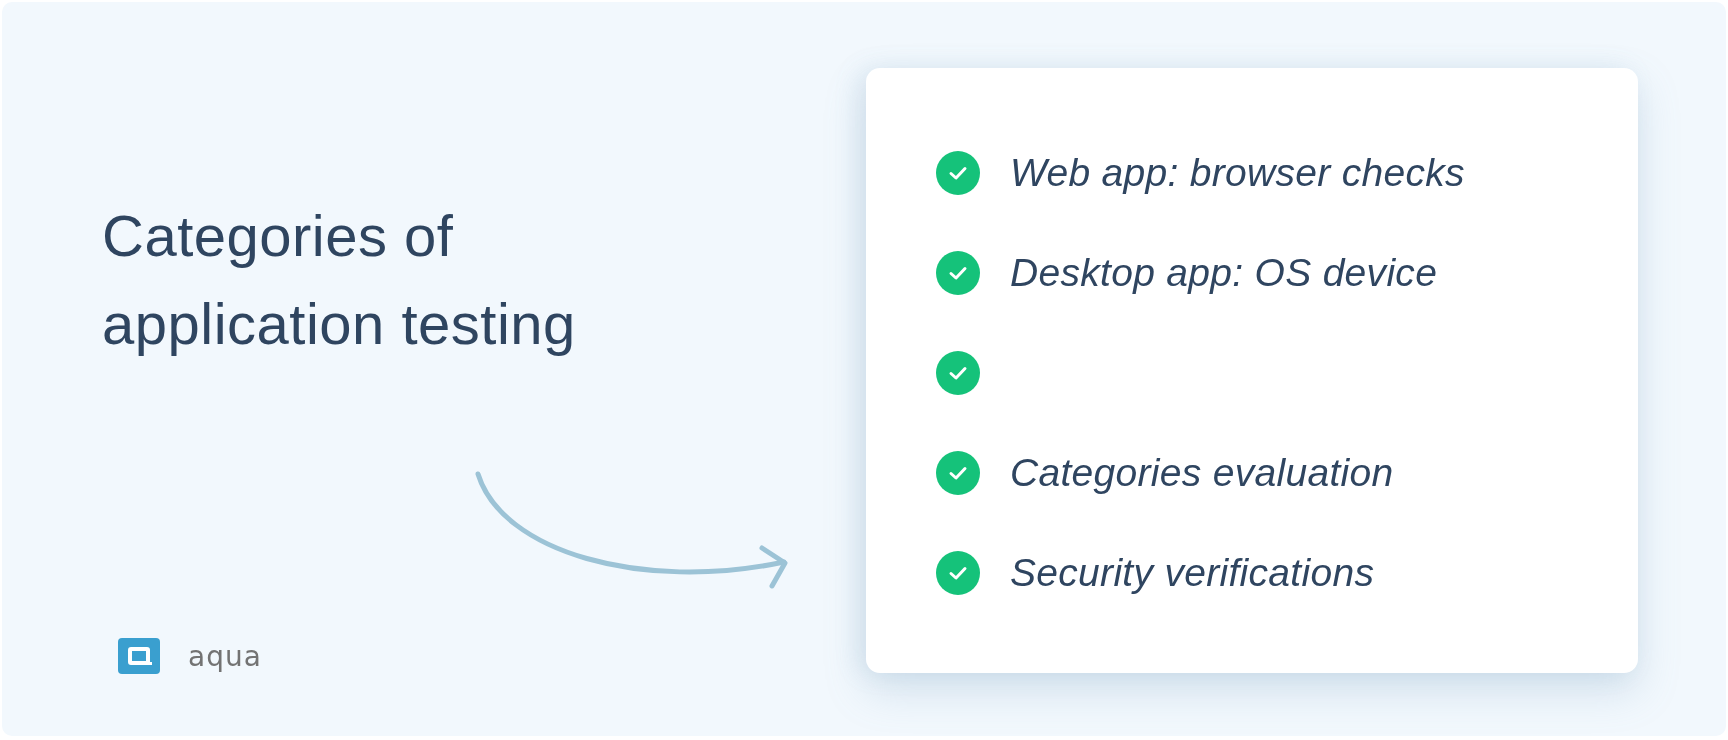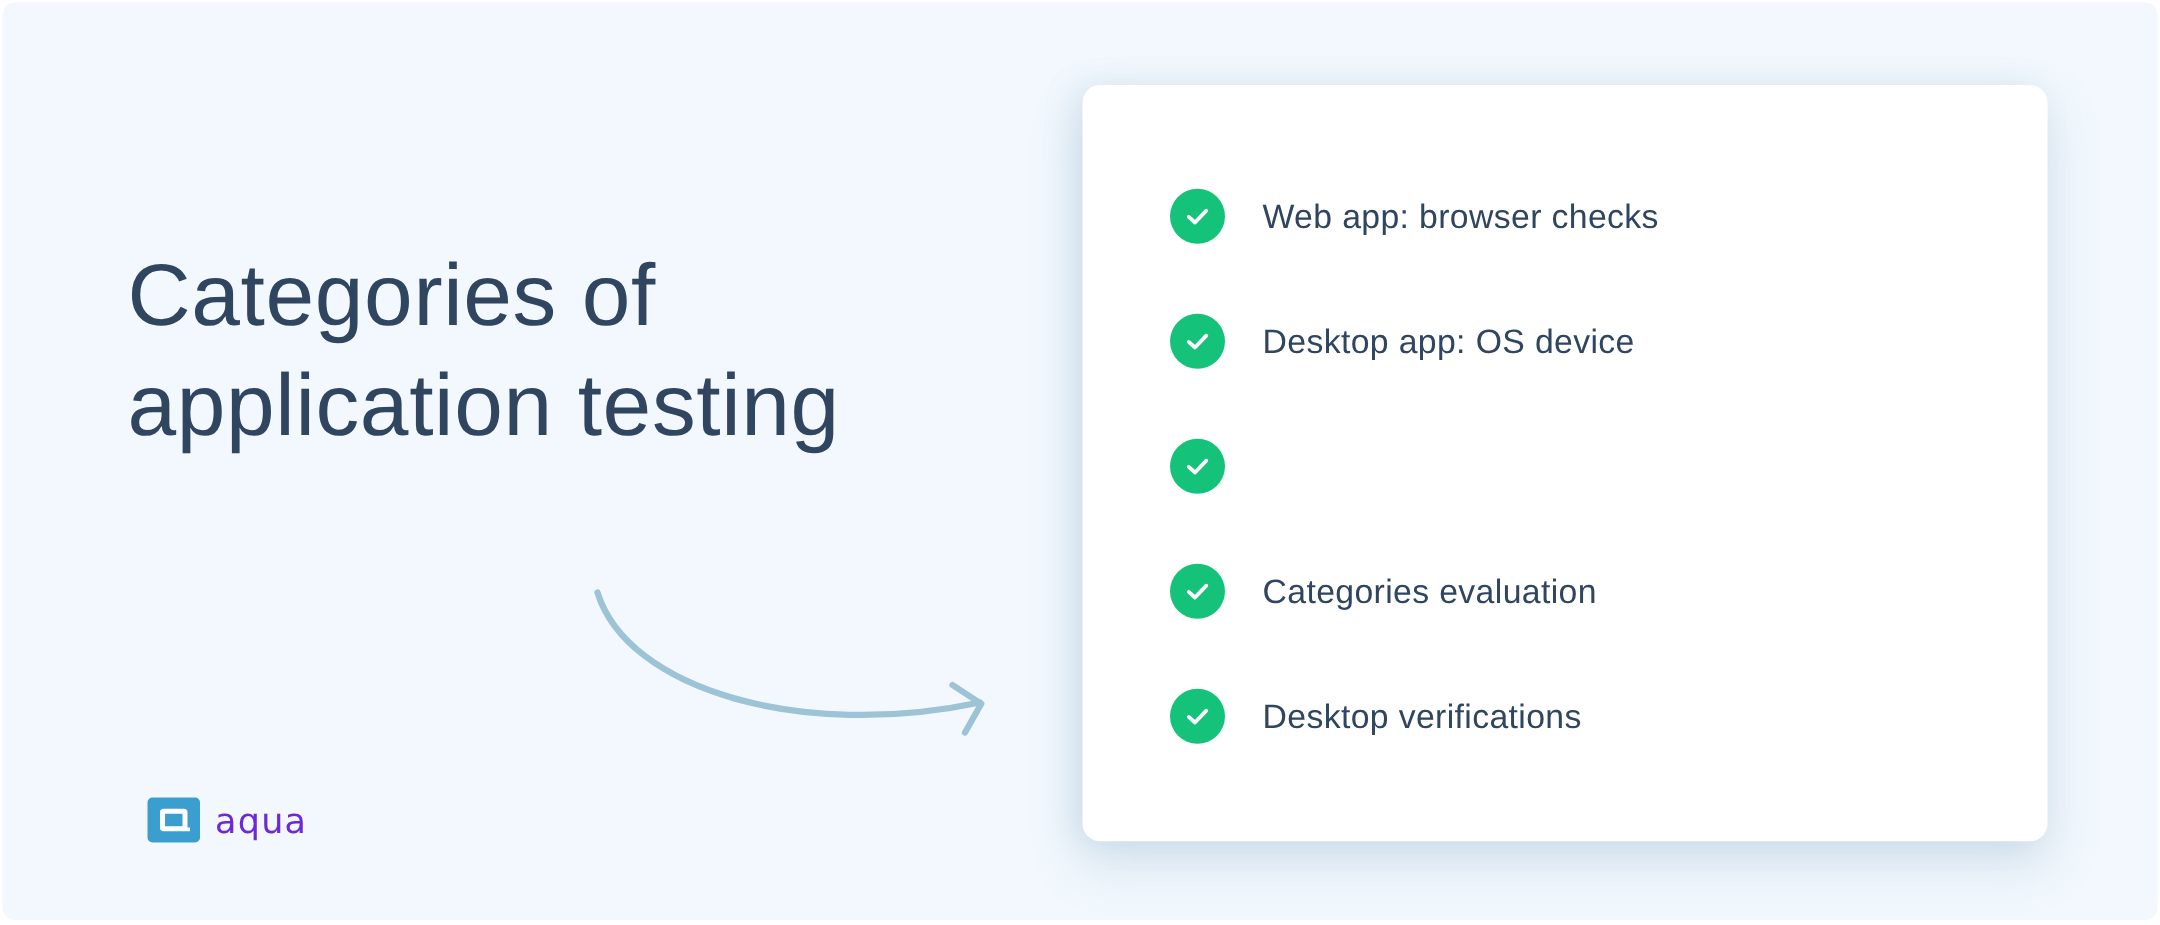--- a/index.html
+++ b/index.html
@@ -11,43 +11,43 @@
   }
   .canvas {
     position: absolute; left: 2px; top: 2px;
     width: 1724px; height: 734px;
     background: #f2f8fd;
     border-radius: 10px;
   }
   .title {
     position: absolute; left: 100px; top: 190px;
     margin: 0;
-    font-size: 70px; line-height: 88px;
+    font-size: 58px; line-height: 88px;
     font-weight: 400;
     color: #2f4560;
     letter-spacing: 0.5px;
   }
   .arrow {
     position: absolute; left: 460px; top: 460px;
     width: 340px; height: 130px;
   }
   .logo {
     position: absolute; left: 116px; top: 636px;
     display: flex; align-items: center;
   }
   .logo-mark {
     width: 42px; height: 36px;
     background: #3a9fcf;
     border-radius: 4px;
     position: relative;
   }
   .logo-text {
-    margin-left: 12px;
+    margin-left: 28px;
     font-size: 28px;
-    color: #6d28d9;
+    color: #737373;
     letter-spacing: 1px;
     font-weight: 400;
     font-family: "DejaVu Sans", sans-serif;
     text-transform: lowercase;
   }
   .card {
     position: absolute; left: 864px; top: 66px;
     width: 772px; height: 605px;
     background: #ffffff;
     border-radius: 14px;
@@ -64,24 +64,25 @@
   }
   .check {
     width: 44px; height: 44px;
     border-radius: 50%;
     background: #15c27a;
     display: flex; align-items: center; justify-content: center;
     flex-shrink: 0;
   }
   .label {
     margin-left: 30px;
-    font-size: 27px;
+    font-size: 39px;
     color: #2f4560;
     letter-spacing: 0.3px;
     white-space: nowrap;
+    font-style: italic;
   }
 </style>
 </head>
 <body>
 
 <div class="canvas">
 
   <h1 class="title">
     <span>Categories of</span><br>
     <span>application testing</span>
@@ -133,18 +134,18 @@
             </svg>
         </span>
         <span class="label">Categories evaluation</span>
       </li>
       <li class="item">
         <span class="check">
           <svg width="22" height="22" viewBox="0 0 22 22">
               <path d="M4 11.5 L9 16 L18 6.5" fill="none" stroke="#fff" stroke-width="3" stroke-linecap="round" stroke-linejoin="round"></path>
             </svg>
         </span>
-        <span class="label">Desktop verifications</span>
+        <span class="label">Security verifications</span>
       </li>
     </ul>
   </div>
 
 </div>
 
 </body></html>

